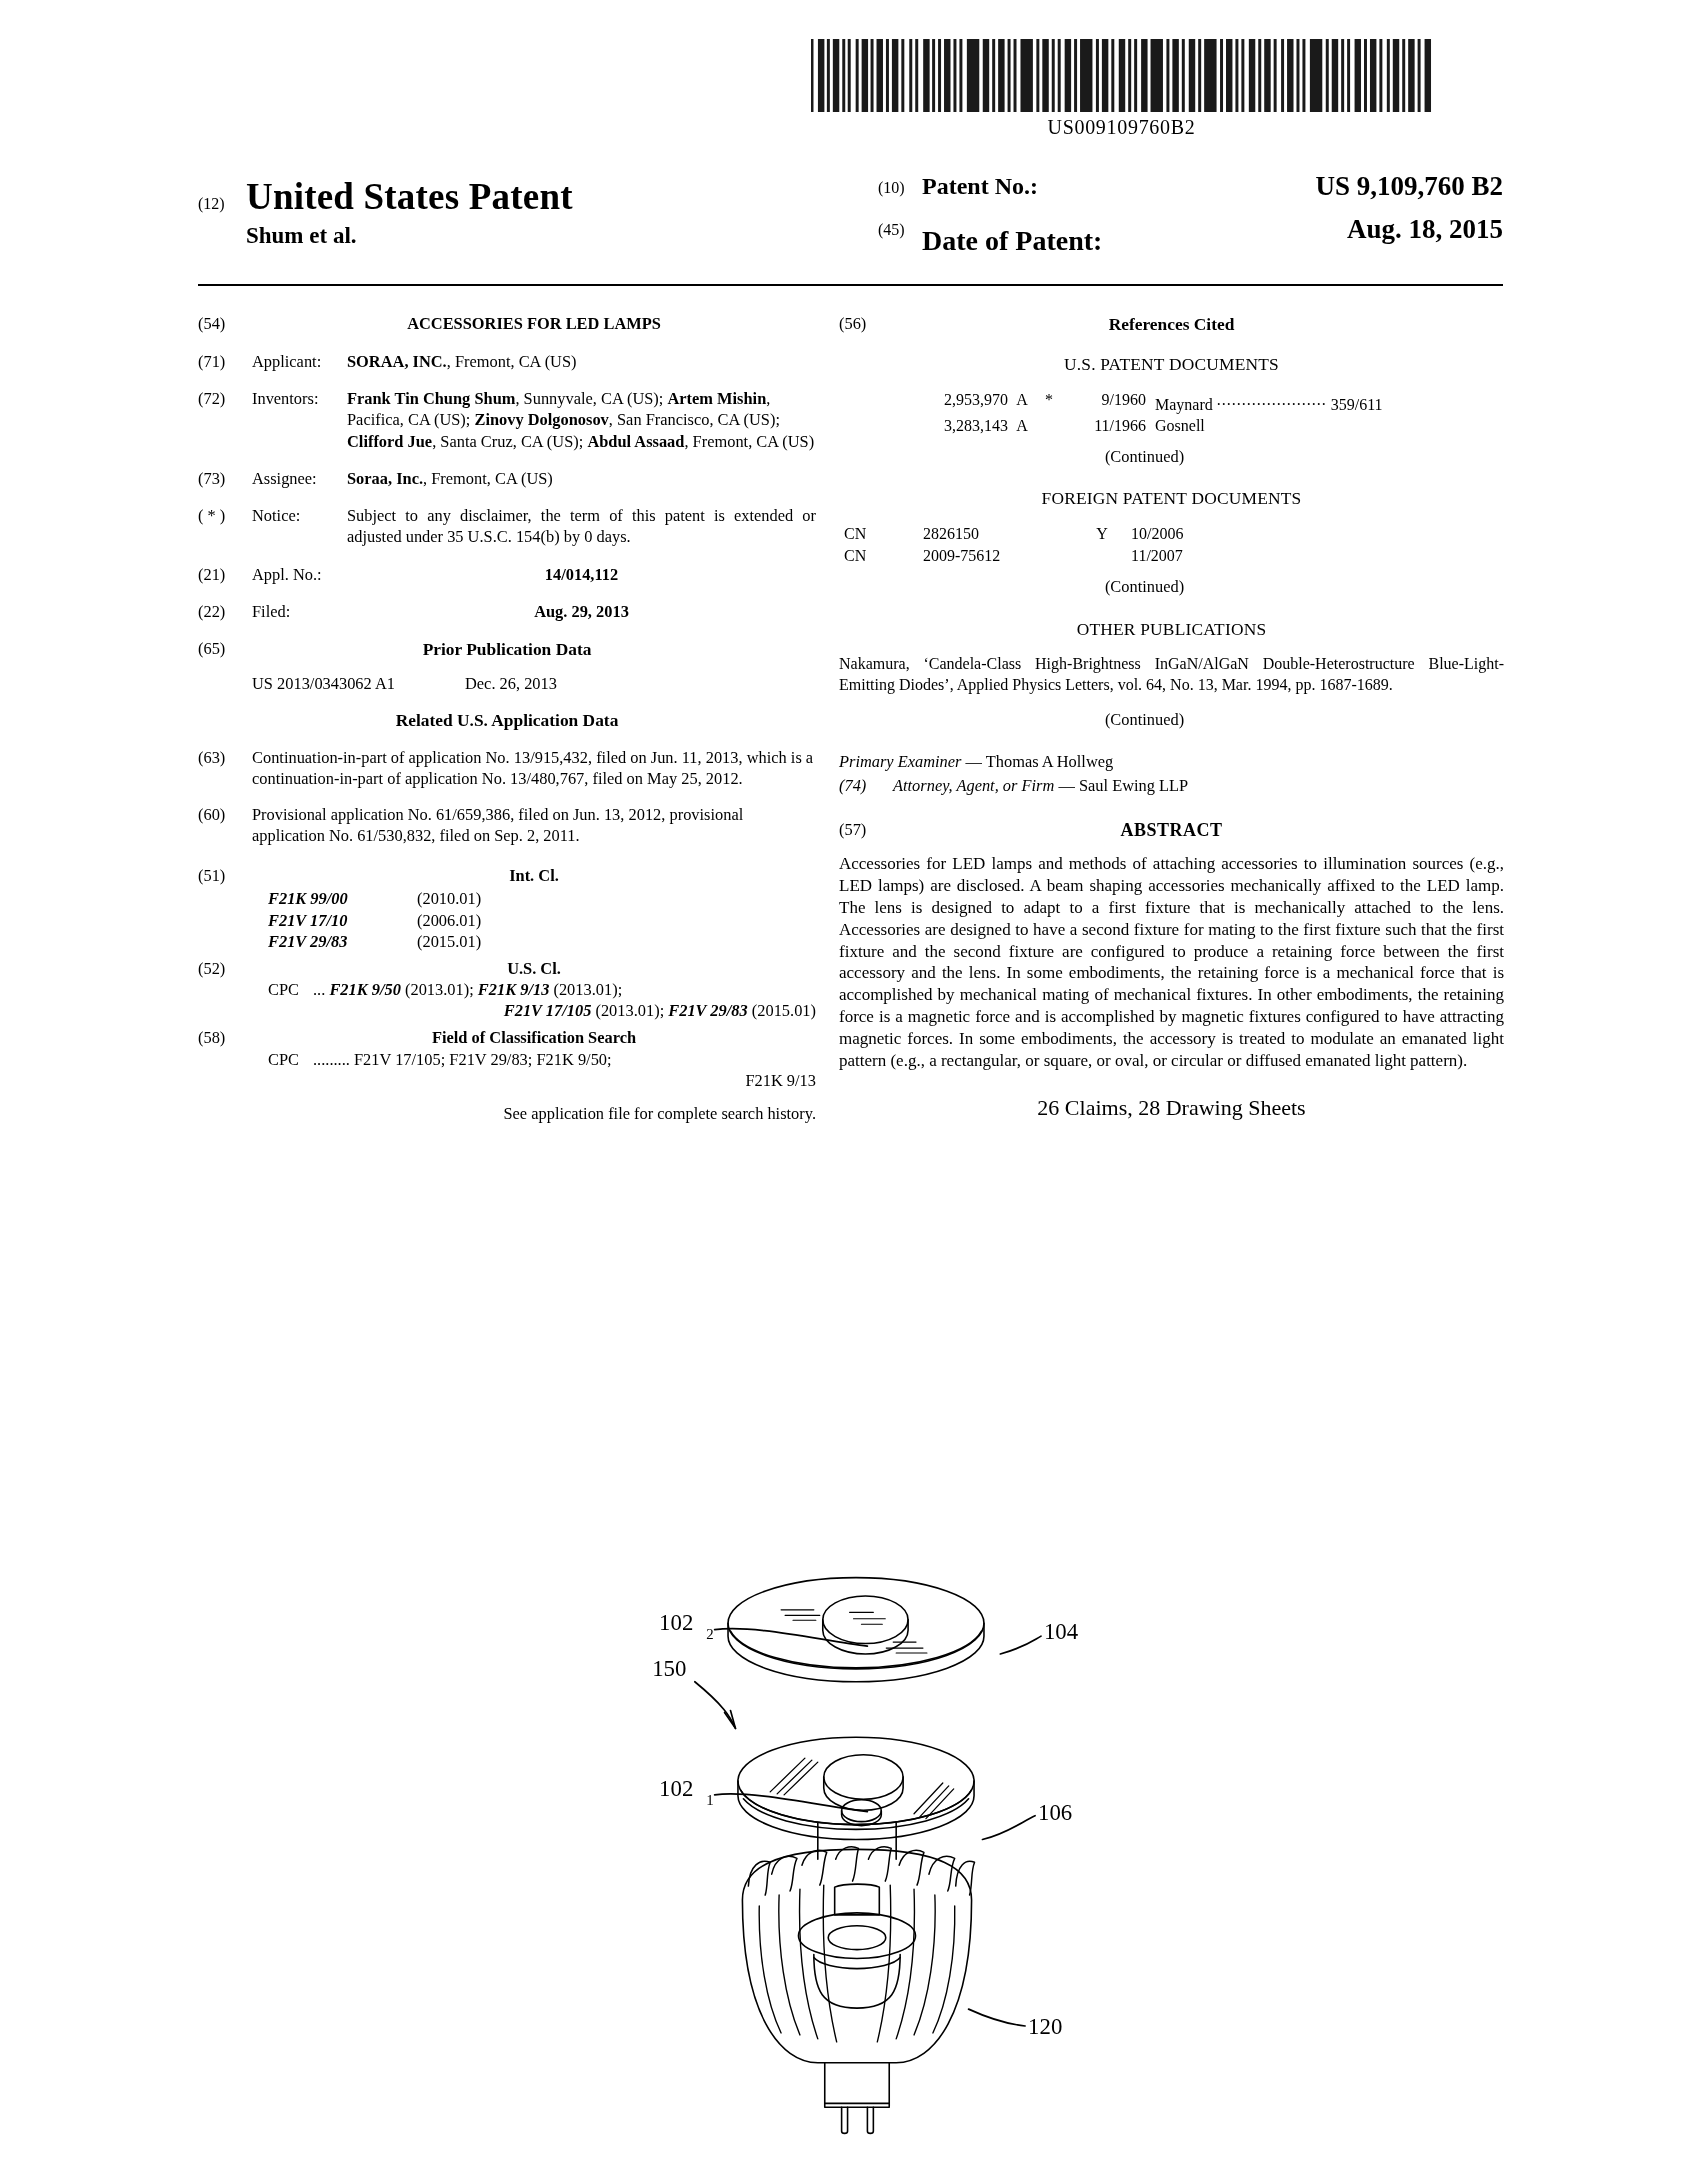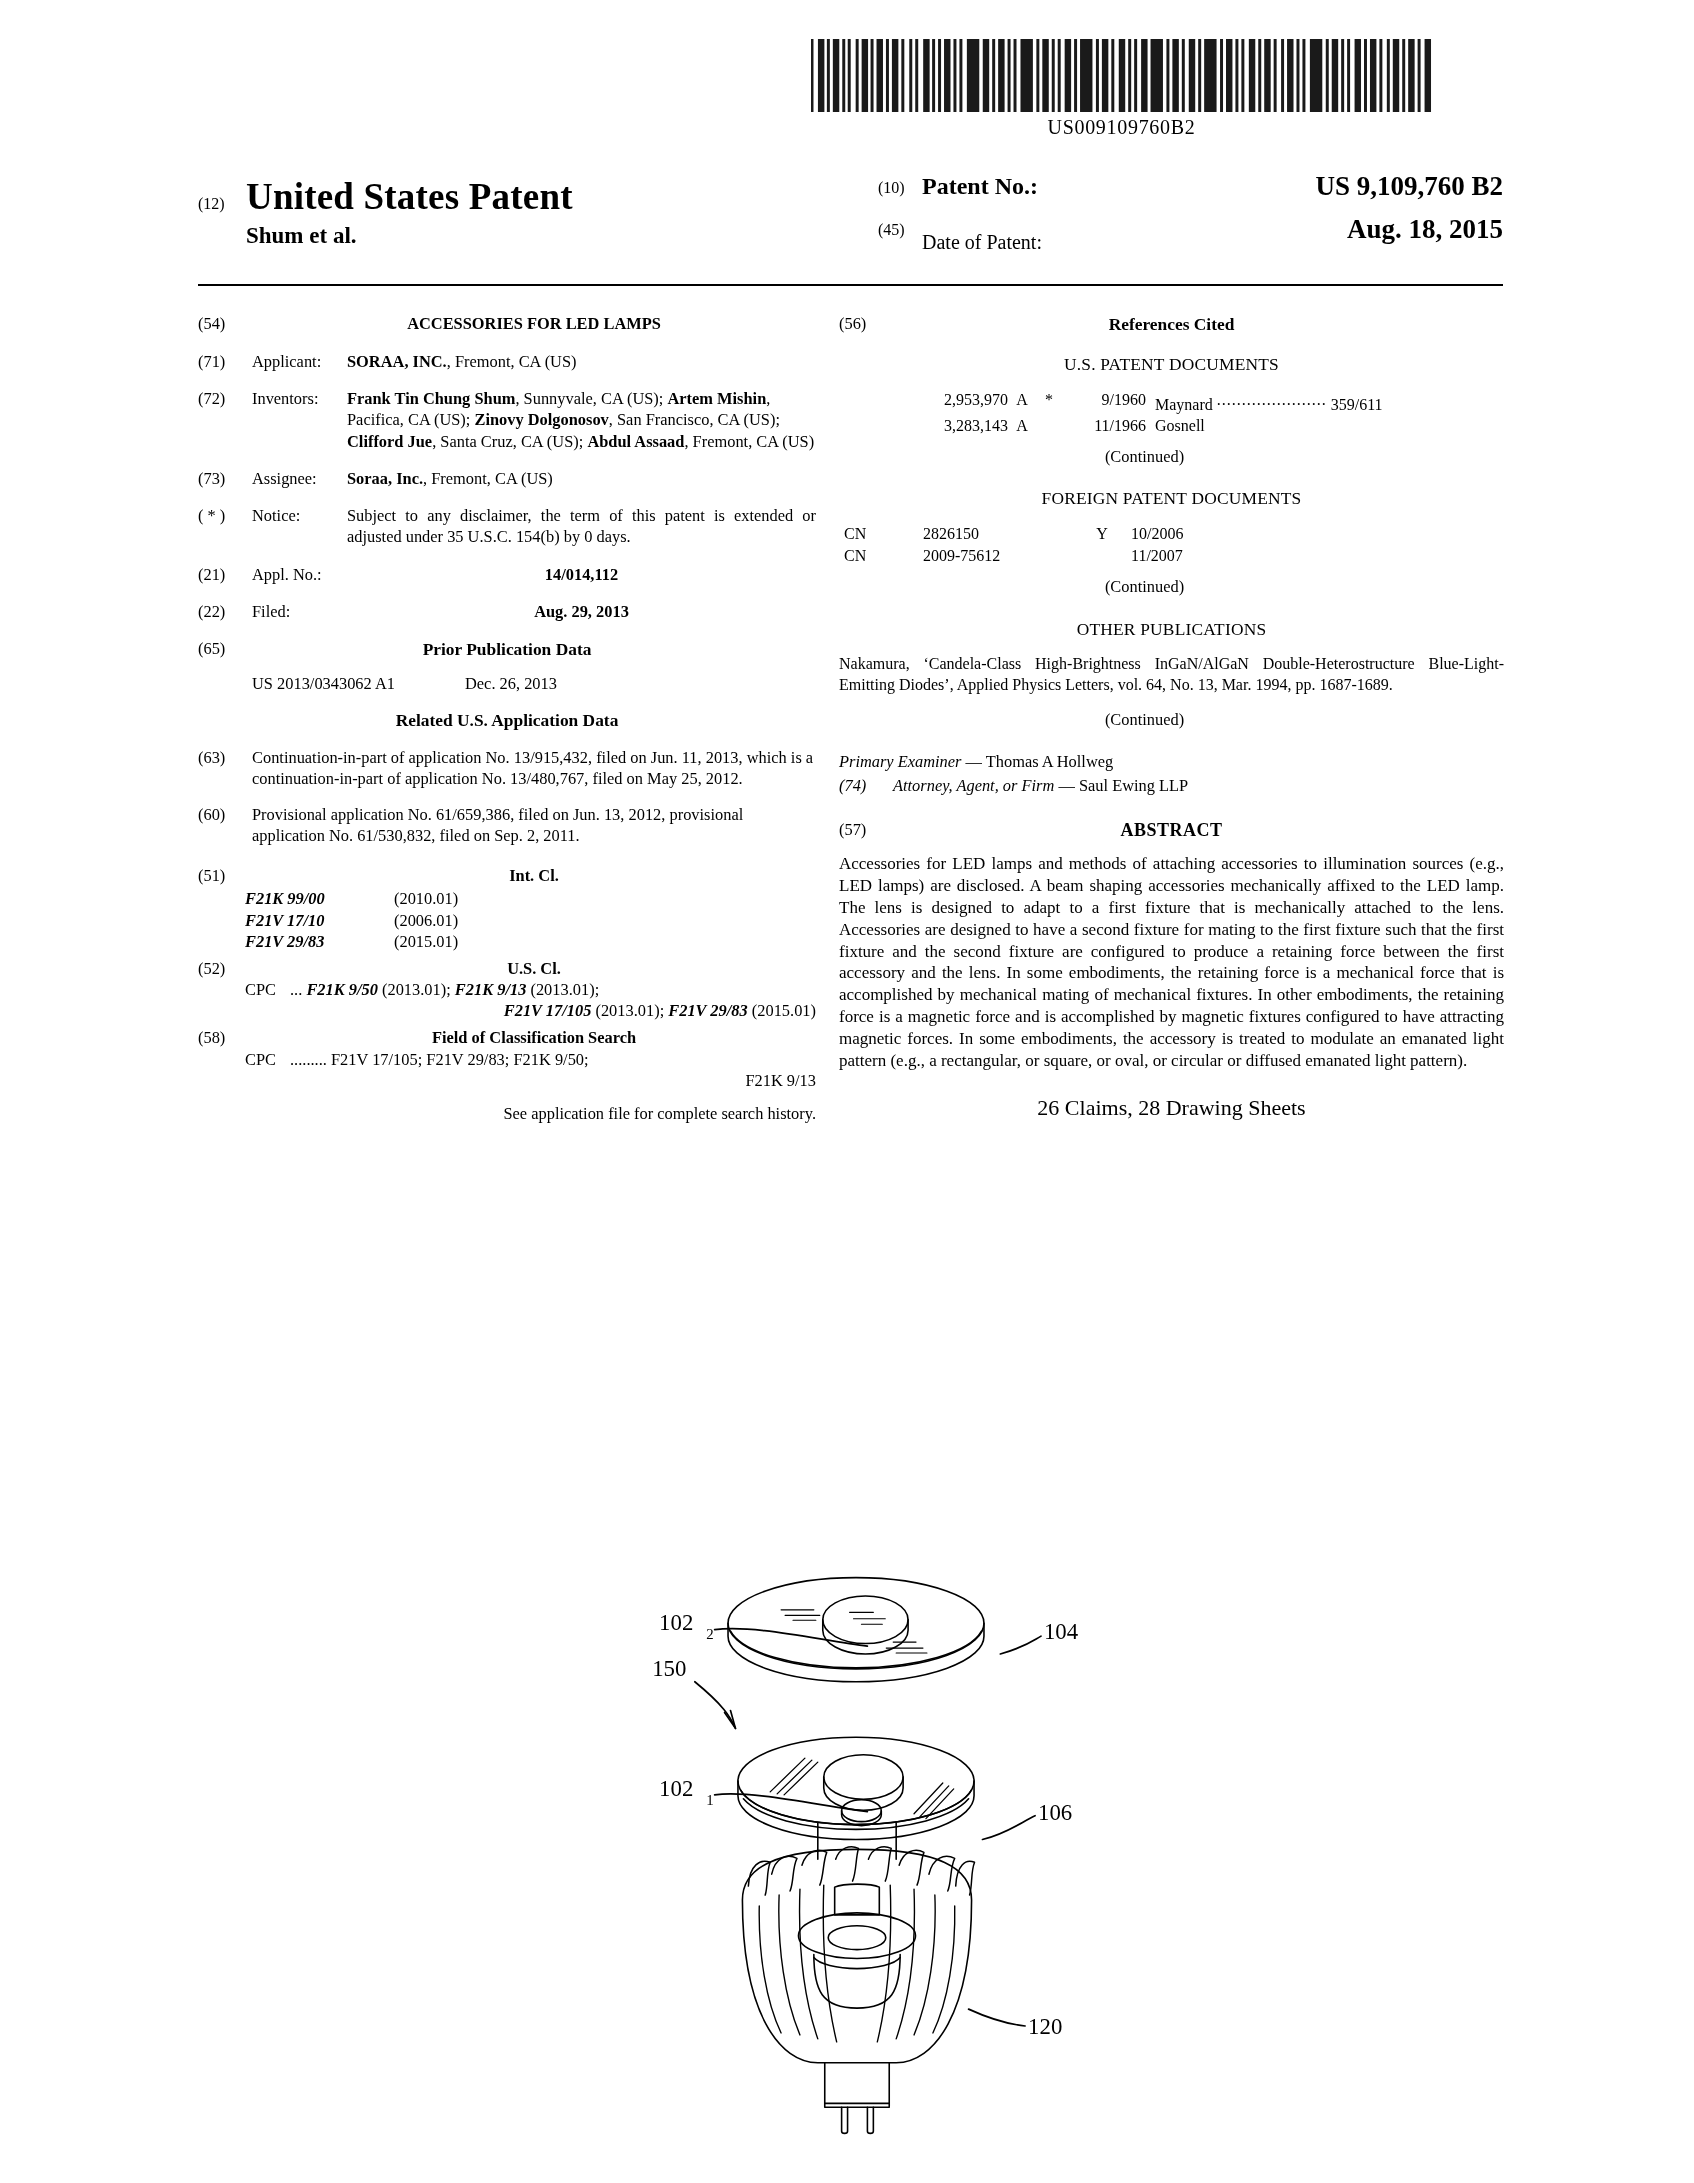--- a/index.html
+++ b/index.html
@@ -81,23 +81,23 @@
   .patent-no-label {
     position: absolute;
     left: 724px;
     top: 2px;
     font-size: 24px;
     font-weight: bold;
   }
   .date-label {
     position: absolute;
     left: 724px;
-    top: 60px;
-    font-size: 20px;
-    font-weight: normal;
+    top: 54px;
+    font-size: 28px;
+    font-weight: bold;
   }
   .patent-no-value {
     position: absolute;
     left: 958px;
     top: 0px;
     width: 347px;
     text-align: right;
     font-size: 27px;
     font-weight: bold;
   }
@@ -164,21 +164,21 @@
   b, .b { font-weight: bold; text-align: center; }
   i, .i { font-style: italic; }
   .bi { font-weight: bold; font-style: italic; }
 
   .ctr-head {
     text-align: center;
     font-weight: bold;
     font-size: 17.4px;
   }
   .sec-center {
-    margin-left: 47px;
+    margin-left: 70px;
   }
 
   .pub-row {
     margin-left: 54px;
     margin-top: 13px;
     display: flex;
   }
   .pub-row .pubno { width: 213px; flex: 0 0 213px; }
 
   .related-head {

